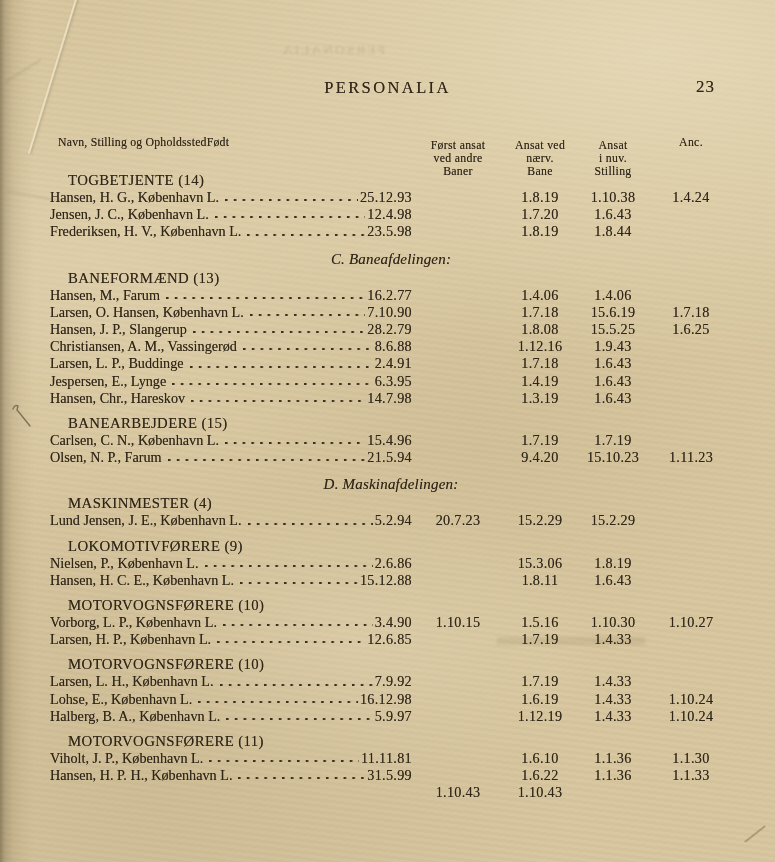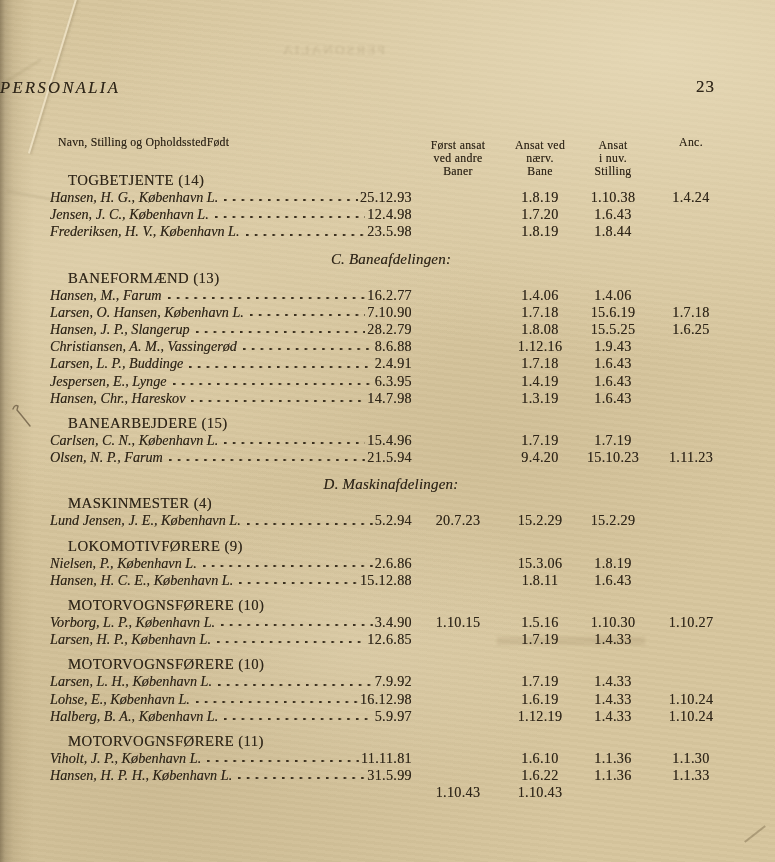--- a/index.html
+++ b/index.html
@@ -34,38 +34,38 @@
     background:rgba(94,78,49,.35);filter:blur(.4px);}
   .smudge{position:absolute;left:497px;top:637px;width:148px;height:8px;
     background:rgba(122,102,63,.13);filter:blur(1.6px);pointer-events:none;}
   .showthrough{
     position:absolute;left:253px;top:42px;width:160px;
     transform:scaleX(-1);opacity:.22;filter:blur(1px);
     font-size:13.5px;letter-spacing:2px;color:#7d6a47;text-align:center;text-shadow:none;
   }
   .pen-mark{position:absolute;left:10px;top:403px;opacity:.8;}
   .page-title{
-    position:absolute;left:0;top:78px;width:100%;text-align:left;
-    font-size:16.5px;letter-spacing:2.4px;font-style:italic;
+    position:absolute;left:0;top:78px;width:100%;text-align:center;
+    font-size:16.5px;letter-spacing:2.4px;
   }
   .page-number{position:absolute;left:696px;top:77px;font-size:17px;letter-spacing:1px;}
   .content{position:absolute;left:50px;top:106px;width:682px;}
   .grid{display:grid;grid-template-columns:362px 92px 72px 74px 82px;}
   .cell.num{text-align:center;letter-spacing:.3px;}
   .col-headers{font-size:11.8px;line-height:13px;align-items:center;height:46px;letter-spacing:.2px;}
   .col-headers .multi{white-space:pre-line;margin-top:33px;}
   .name-head{display:flex;align-items:center;
     padding-left:8px;padding-right:13px;}
   .section{margin-top:8px;}
   .section:first-child{margin-top:20px;}
   .division{margin:10px 0 2px 0;font-style:italic;font-size:15px;line-height:17px;letter-spacing:.2px;text-align:center;}
   .section-heading{margin-left:18px;font-size:14.8px;line-height:17px;letter-spacing:.4px;}
   .row{font-size:14.2px;line-height:17.2px;}
   .name-cell{display:flex;align-items:flex-end;white-space:nowrap;overflow:hidden;}
-  .nm{flex:0 0 auto;font-style:italic;}
+  .nm{flex:0 0 auto;}
   .leader{
     flex:1 1 auto;min-width:10px;align-self:flex-end;height:6px;margin:0 2px 3px 6px;
     background-image:radial-gradient(circle at 1.3px 3px, #3a2f1e 1.1px, rgba(0,0,0,0) 1.5px);
     background-size:8.8px 6px;background-repeat:repeat-x;
   }
   .born{flex:0 0 auto;letter-spacing:.3px;}
 </style>
 </head>
 <body>
 

